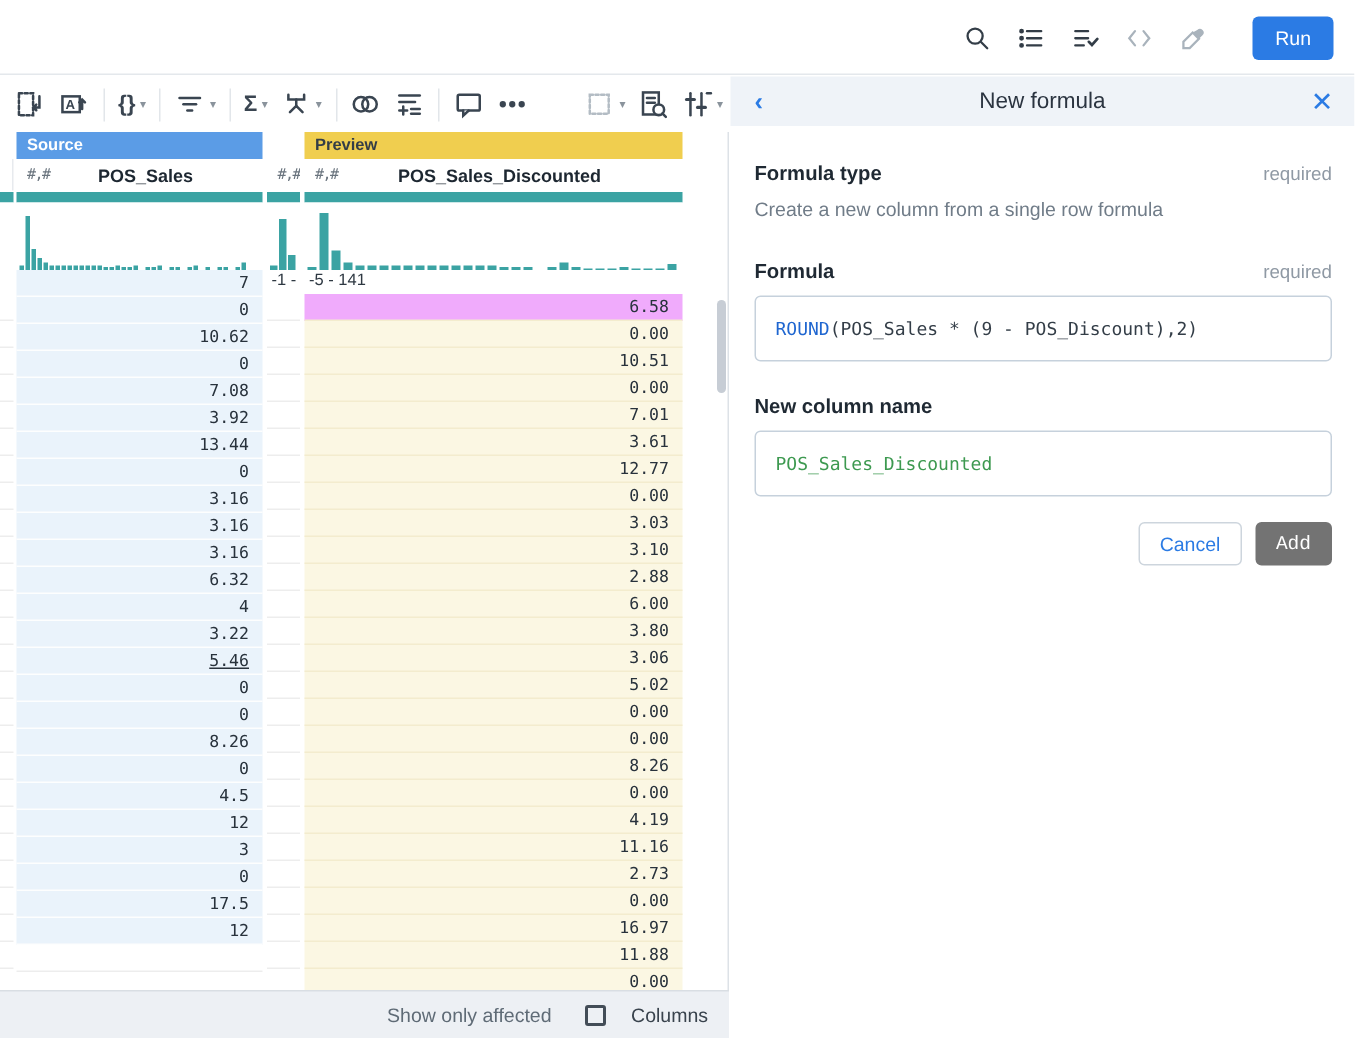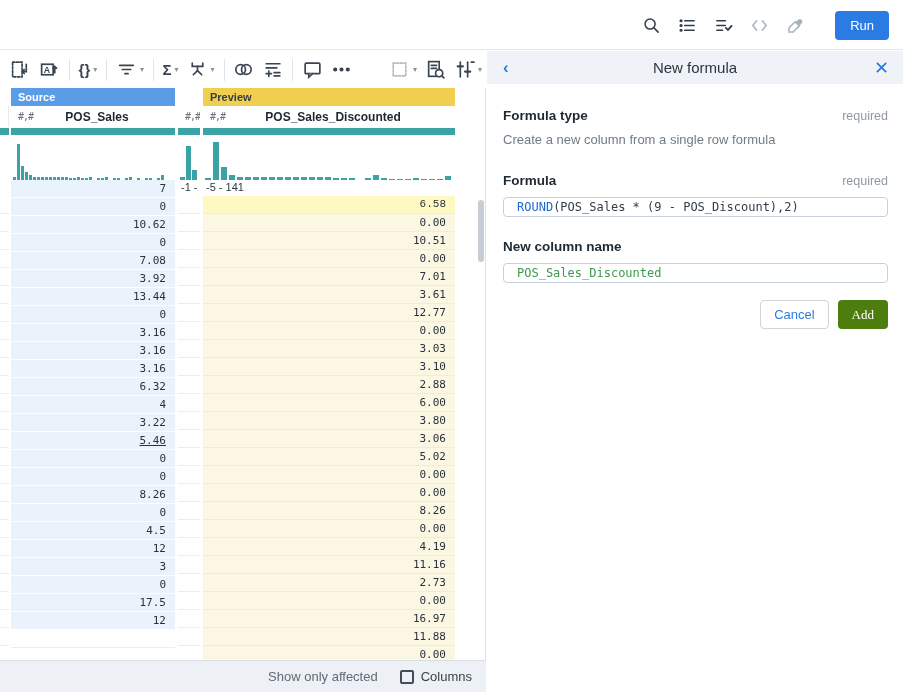--- a/index.html
+++ b/index.html
@@ -57,21 +57,21 @@
 
   #vscrollbar { position:absolute; width:6px; height:62px; border-radius:3px;
                 background:#c7cdd5; }
 
   
   #table-footer { position:absolute; left:0; top:660px; width:486px; height:32px;
                   background:#edf0f4; border-top:1px solid #d9dee3;
                   display:flex; align-items:center; justify-content:flex-end;
                   padding-right:14px; }
   #show-affected { font-size:13px; color:#5f6b76; margin-right:22px; cursor:pointer; }
-  #columns-toggle { display:flex; align-items:center; cursor:pointer; }
+  #columns-toggle { display:flex; align-items:center; cursor:pointer;gap:10px; }
   #columns-checkbox { width:14px; height:14px; border:2px solid #434d57;
                       border-radius:2px; background:transparent; margin-right:7px; }
   #columns-label { font-size:13px; color:#39434d; }
 
   
   #panel { position:absolute; left:487px; top:51px; width:416px; height:641px;
            background:#fff; }
   #panel-header { height:33px; background:#eff3f8; display:flex; align-items:center;
                   position:relative; }
   #panel-back { position:absolute; left:16px; color:#2b7be4; font-size:17px;
@@ -84,34 +84,34 @@
                margin-bottom:9px; }
   .field-label { font-size:13.5px; font-weight:bold; color:#1f2933; }
   .required { font-size:12.5px; color:#8f99a4; }
   #formula-type-select { height:30px; border:1px solid #c6d1dc; border-radius:4px;
                          display:flex; align-items:center; padding:0 12px 0 14px;
                          cursor:pointer; background:#fff; }
   #formula-type-value { flex:1; font-size:13px; color:#222c36; }
   .select-caret { color:#3a444e; font-size:11px; }
   #formula-type-help { font-size:13px; color:#707c88; margin-top:9px; }
   .gap-lg { height:26px; }
-  .code-input { height:20px; border:1px solid #c6d1dc; border-radius:4px;
+  .code-input { height:44px; border:1px solid #c6d1dc; border-radius:4px;
                 display:flex; align-items:center; padding-left:13px;
                 font-family:"DejaVu Sans Mono", monospace; font-size:12px;
                 background:#fff; cursor:text; }
   .kw { color:#1f66d0; }
   .code-rest { color:#333d47; }
   .green-code { color:#3d9950; }
   #panel-buttons { display:flex; justify-content:flex-end; gap:9px; margin-top:17px; }
   #cancel-btn { background:#fff; color:#2b7be4; border:1px solid #cdd5dd;
                 border-radius:4px; font-size:13px; padding:6px 13px; cursor:pointer;
                 font-family:"Liberation Sans", sans-serif; }
-  #add-btn { background:#4d7c0f; color:#fff; border:none; border-radius:4px;
+  #add-btn { background:#737373; color:#fff; border:none; border-radius:4px;
              font-size:13px; padding:6px 14px; cursor:pointer;
-             font-family:Liberation Serif, serif; }
+             font-family:Liberation Mono, monospace; }
 </style>
 </head>
 <body>
 
 <div id="app">
 
   <div id="topbar">
     <div id="top-actions">
       <div id="top-icons" style="display:flex;align-items:center;gap:16px;">
           <div class="tb-icon">
@@ -448,21 +448,21 @@
           <div class="bar" style="width: 6px; margin-right: 2px; height: 1px; background: rgb(59, 163, 163);"></div>
           <div class="bar" style="width: 6px; margin-right: 2px; height: 1px; background: rgb(59, 163, 163);"></div>
           <div class="bar" style="width: 6px; margin-right: 2px; height: 2px; background: rgb(59, 163, 163);"></div>
           <div class="bar" style="width: 6px; margin-right: 2px; height: 1px; background: rgb(59, 163, 163);"></div>
           <div class="bar" style="width: 6px; margin-right: 2px; height: 1px; background: rgb(59, 163, 163);"></div>
           <div class="bar" style="width: 6px; margin-right: 2px; height: 1px; background: rgb(59, 163, 163);"></div>
           <div class="bar" style="width: 6px; margin-right: 2px; height: 4px; background: rgb(59, 163, 163);"></div>
         </div>
       <div class="range-label">-5 - 141</div>
       <div class="cells">
-          <div class="cell" style="background: #fef9c3; border-bottom: 1px solid rgb(243, 236, 206); font-family: Liberation Mono, monospace;">6.58</div>
+          <div class="cell" style="background: #f0abfc; border-bottom: 1px solid rgb(243, 236, 206);">6.58</div>
           <div class="cell" style="background: rgb(251, 247, 227); border-bottom: 1px solid rgb(243, 236, 206);">0.00</div>
           <div class="cell" style="background: rgb(251, 247, 227); border-bottom: 1px solid rgb(243, 236, 206);">10.51</div>
           <div class="cell" style="background: rgb(251, 247, 227); border-bottom: 1px solid rgb(243, 236, 206);">0.00</div>
           <div class="cell" style="background: rgb(251, 247, 227); border-bottom: 1px solid rgb(243, 236, 206);">7.01</div>
           <div class="cell" style="background: rgb(251, 247, 227); border-bottom: 1px solid rgb(243, 236, 206);">3.61</div>
           <div class="cell" style="background: rgb(251, 247, 227); border-bottom: 1px solid rgb(243, 236, 206);">12.77</div>
           <div class="cell" style="background: rgb(251, 247, 227); border-bottom: 1px solid rgb(243, 236, 206);">0.00</div>
           <div class="cell" style="background: rgb(251, 247, 227); border-bottom: 1px solid rgb(243, 236, 206);">3.03</div>
           <div class="cell" style="background: rgb(251, 247, 227); border-bottom: 1px solid rgb(243, 236, 206);">3.10</div>
           <div class="cell" style="background: rgb(251, 247, 227); border-bottom: 1px solid rgb(243, 236, 206);">2.88</div>

